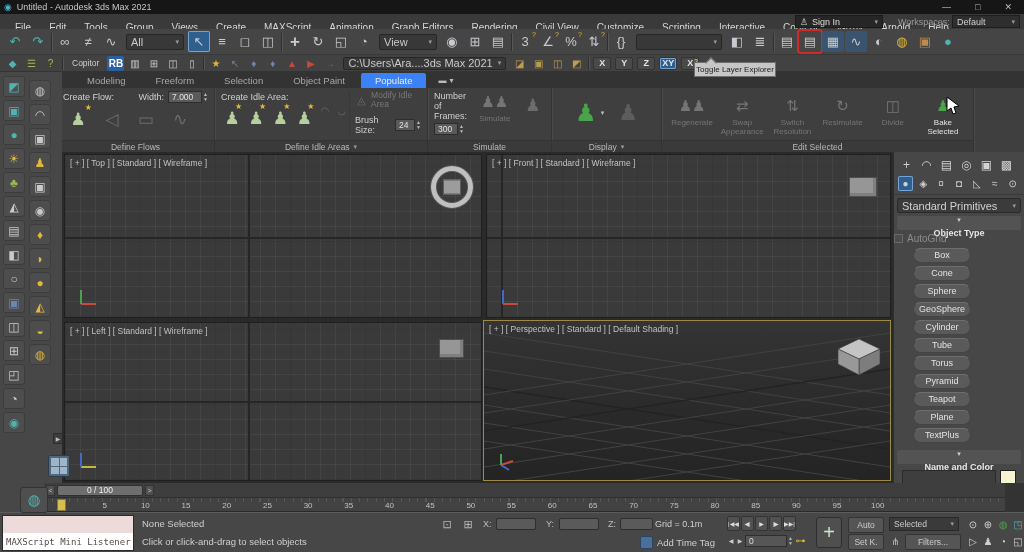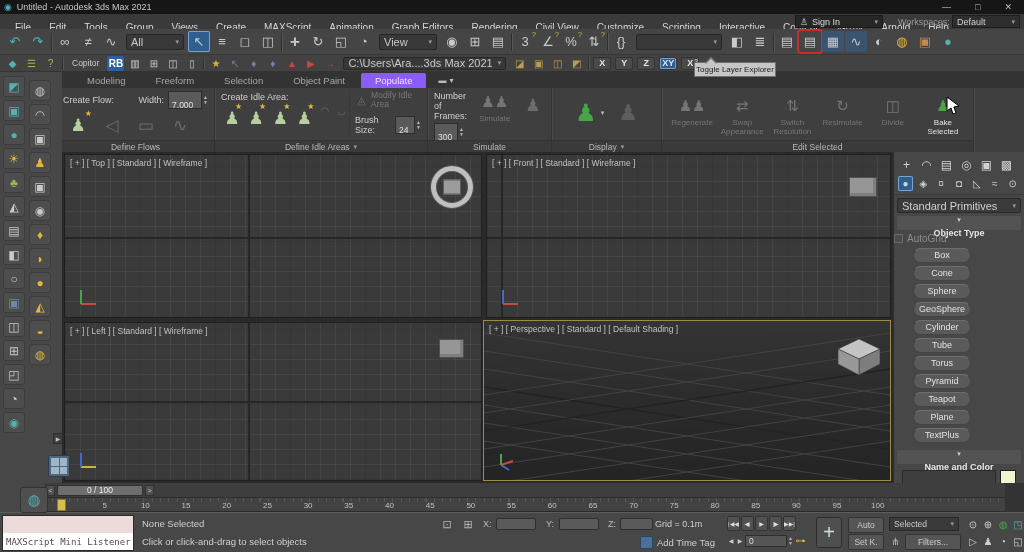--- a/index.html
+++ b/index.html
@@ -47,30 +47,30 @@
   .tile.rb{background:#2b5fa3;color:#fff;font-size:7px;font-weight:bold;}
   .tile.q::after{content:"?";position:absolute;right:0px;top:0px;font-size:7px;color:var(--yellow);}
 
   
   .tooltip{position:absolute;left:694px;top:62px;width:82px;height:15px;background:#c6c6c6;border:1px solid #6f6f6f;color:#1c1c1c;font-size:8px;display:flex;align-items:center;justify-content:center;z-index:60;}
   .tooltip::before{content:"";position:absolute;left:12px;top:-4px;width:7px;height:7px;background:#c6c6c6;border-left:1px solid #6f6f6f;border-top:1px solid #6f6f6f;transform:rotate(45deg);}
 
   
   .ribbontabs{position:absolute;left:57px;top:72px;width:967px;height:16px;background:#333333;display:flex;align-items:flex-end;padding-left:16px;gap:2px;}
   .rtab{padding:2px 14px;font-size:9.5px;color:#a8a8a8;}
-  .rtab.active{background:#8b5cf6;color:#ececec;border-radius:2px 2px 0 0;}
+  .rtab.active{background:#3b82f6;color:#ececec;border-radius:2px 2px 0 0;}
   .rtab-extra{display:flex;align-items:center;gap:3px;margin-left:10px;padding-bottom:3px;color:#bbb;font-size:8px;}
   .ribbon{position:absolute;left:57px;top:88px;width:967px;height:64px;background:#3f3f3f;display:flex;}
   .rpanel{position:relative;height:64px;border-right:1px solid #333;box-shadow:1px 0 0 #4a4a4a;padding:3px 6px 13px 6px;}
   .rlabel{position:absolute;left:0;right:0;bottom:0;height:12px;background:#3a3a3a;border-top:1px solid #333;font-size:8.5px;color:#b9b9b9;display:flex;align-items:center;justify-content:center;gap:4px;}
   .rlabel .car{font-size:7px;color:#999;}
   .rtitle{font-size:9px;color:#cfcfcf;}
   .rtext-off{color:#787878;}
   .spin{display:flex;align-items:center;}
-  .spin .val{background:#5a5a5a;border:1px solid #2d2d2d;color:#e2e2e2;font-size:8.5px;height:12px;line-height:11px;padding:8px 3px;min-width:34px;}
+  .spin .val{background:#5a5a5a;border:1px solid #2d2d2d;color:#e2e2e2;font-size:8.5px;height:12px;line-height:11px;padding:0 3px;min-width:34px;}
   .spin .arr{display:flex;flex-direction:column;margin-left:1px;color:#bbb;font-size:5px;line-height:5px;}
   .ptile{position:relative;width:30px;height:28px;display:flex;align-items:center;justify-content:center;font-size:17px;color:#d9d9d9;}
   .ptile.sm{width:20px;height:13px;font-size:10px;}
   .ptile.on{color:#b7cf9e;} .ptile.off{color:#6c6c6c;}
   .ptile .star{position:absolute;right:1px;top:-2px;font-size:8px;color:var(--yellow);font-style:normal;}
   .ptile .star:empty{display:none;}
   .edit-item{width:49px;display:flex;flex-direction:column;align-items:center;gap:1px;}
   .edit-item .eg{font-size:15px;height:22px;line-height:22px;}
   .edit-item .el{font-size:8px;line-height:9px;text-align:center;}
   .edit-item.off .eg,.edit-item.off .el{color:#757575;}

